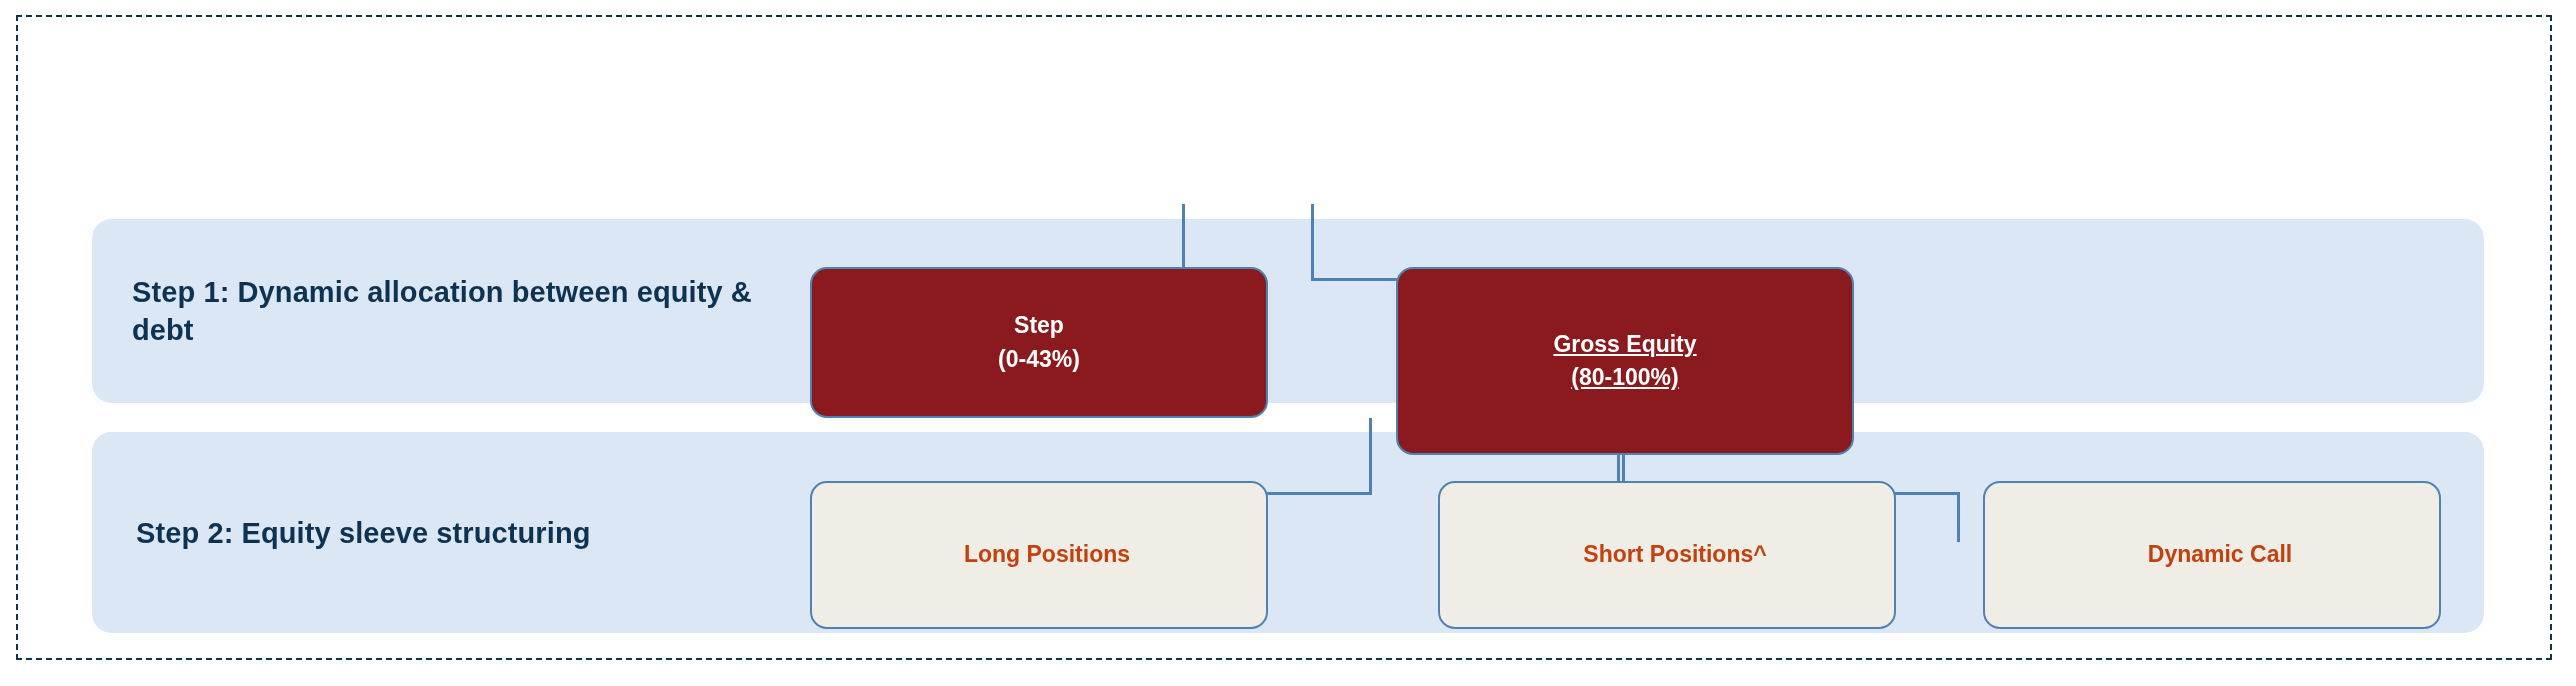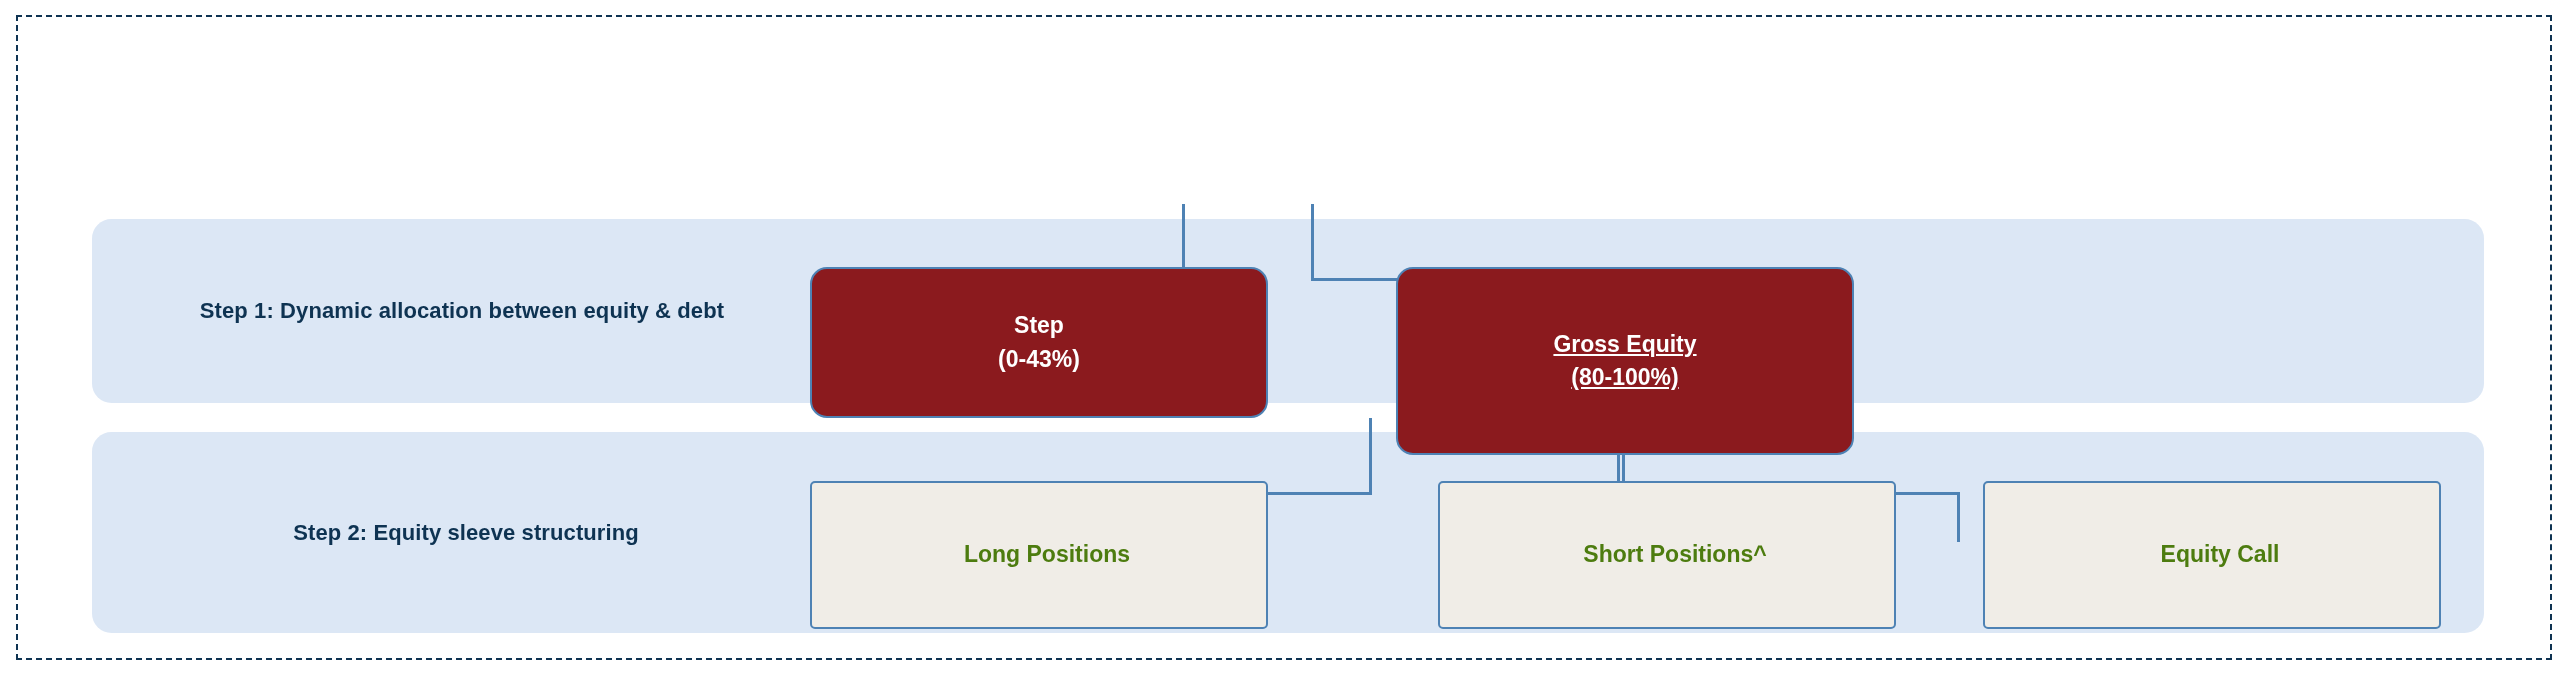--- a/index.html
+++ b/index.html
@@ -15,22 +15,22 @@
 
   
   .band{
     position:absolute;background:#DCE7F5;border-radius:19.5px;
     display:flex;align-items:center;box-sizing:border-box;
   }
   #band-step1{left:92px;top:219px;width:2392px;height:184px;}
   #band-step2{left:92px;top:432px;width:2392px;height:201px;}
   .band-label{
     position:absolute;top:50%;transform:translateY(-50%);
-    color:#0E3352;font-weight:bold;font-size:22px;line-height:1.32;
-    text-align:center;letter-spacing:0.1px;
+    color:#0E3352;font-weight:bold;font-size:29px;line-height:1.32;
+    text-align:left;letter-spacing:0.1px;
   }
   #band-step1 .band-label{left:40px;width:660px;}
   #band-step2 .band-label{left:44px;width:660px;}
 
   
   .node{
     position:absolute;box-sizing:border-box;
     display:flex;flex-direction:column;align-items:center;justify-content:center;
     font-weight:bold;text-align:center;line-height:1.45;
   }
@@ -43,22 +43,22 @@
   }
 
   .node-red{
     background:#8B1A1E;border:2.9px solid #4E82B4;border-radius:17px;
     color:#ffffff;font-size:23px;z-index:6;
   }
   #node-debt{left:810px;top:267px;width:458px;height:151px;}
   #node-gross-equity{left:1396px;top:267px;width:458px;height:188px;text-decoration:underline;}
 
   .node-beige{
-    background:#F0EDE7;border:2.9px solid #4E82B4;border-radius:5px;
-    color:#4d7c0f;font-size:23px;z-index:6;padding-left:16px;
+    background:#F0EDE7;border:2.9px solid #4E82B4;border-radius:17px;
+    color:#c2410c;font-size:23px;z-index:6;padding-left:16px;
   }
   #node-long{left:810px;top:481px;width:458px;height:148px;}
   #node-short{left:1396px;top:481px;width:458px;height:148px;margin-left:42px;}
   #node-covered{left:1983px;top:481px;width:458px;height:148px;}
 
   
   .conn{position:absolute;background:#4E82B4;z-index:3;}
   .conn.v{width:2.9px;}
   .conn.h{height:2.9px;}
 </style>
@@ -110,17 +110,17 @@
 
   <div class="node node-beige" id="node-long">
     <span class="ln">Long Positions</span>
   </div>
 
   <div class="node node-beige" id="node-short">
     <span class="ln">Short Positions^</span>
   </div>
 
   <div class="node node-beige" id="node-covered">
-    <span class="ln">Equity Call</span>
+    <span class="ln">Dynamic Call</span>
   </div>
 
 </div>
 
 
 </body></html>

